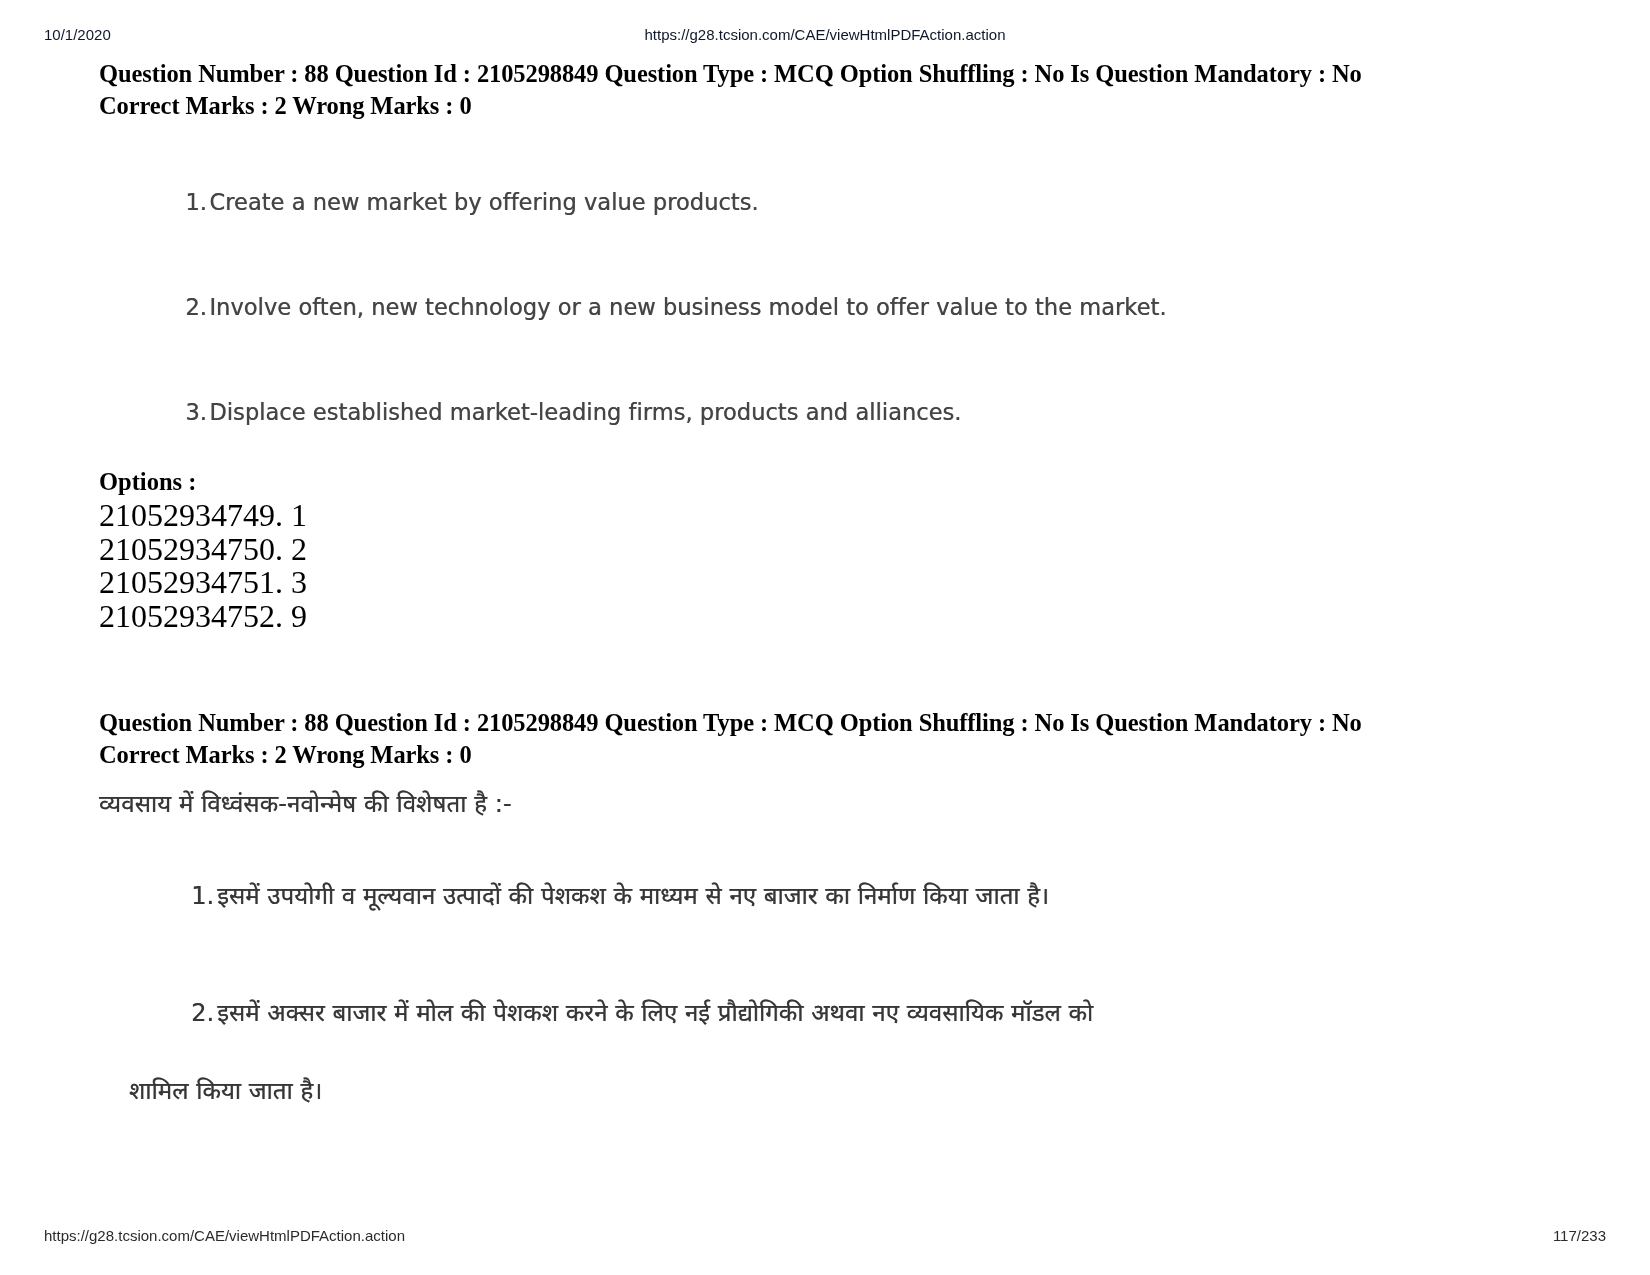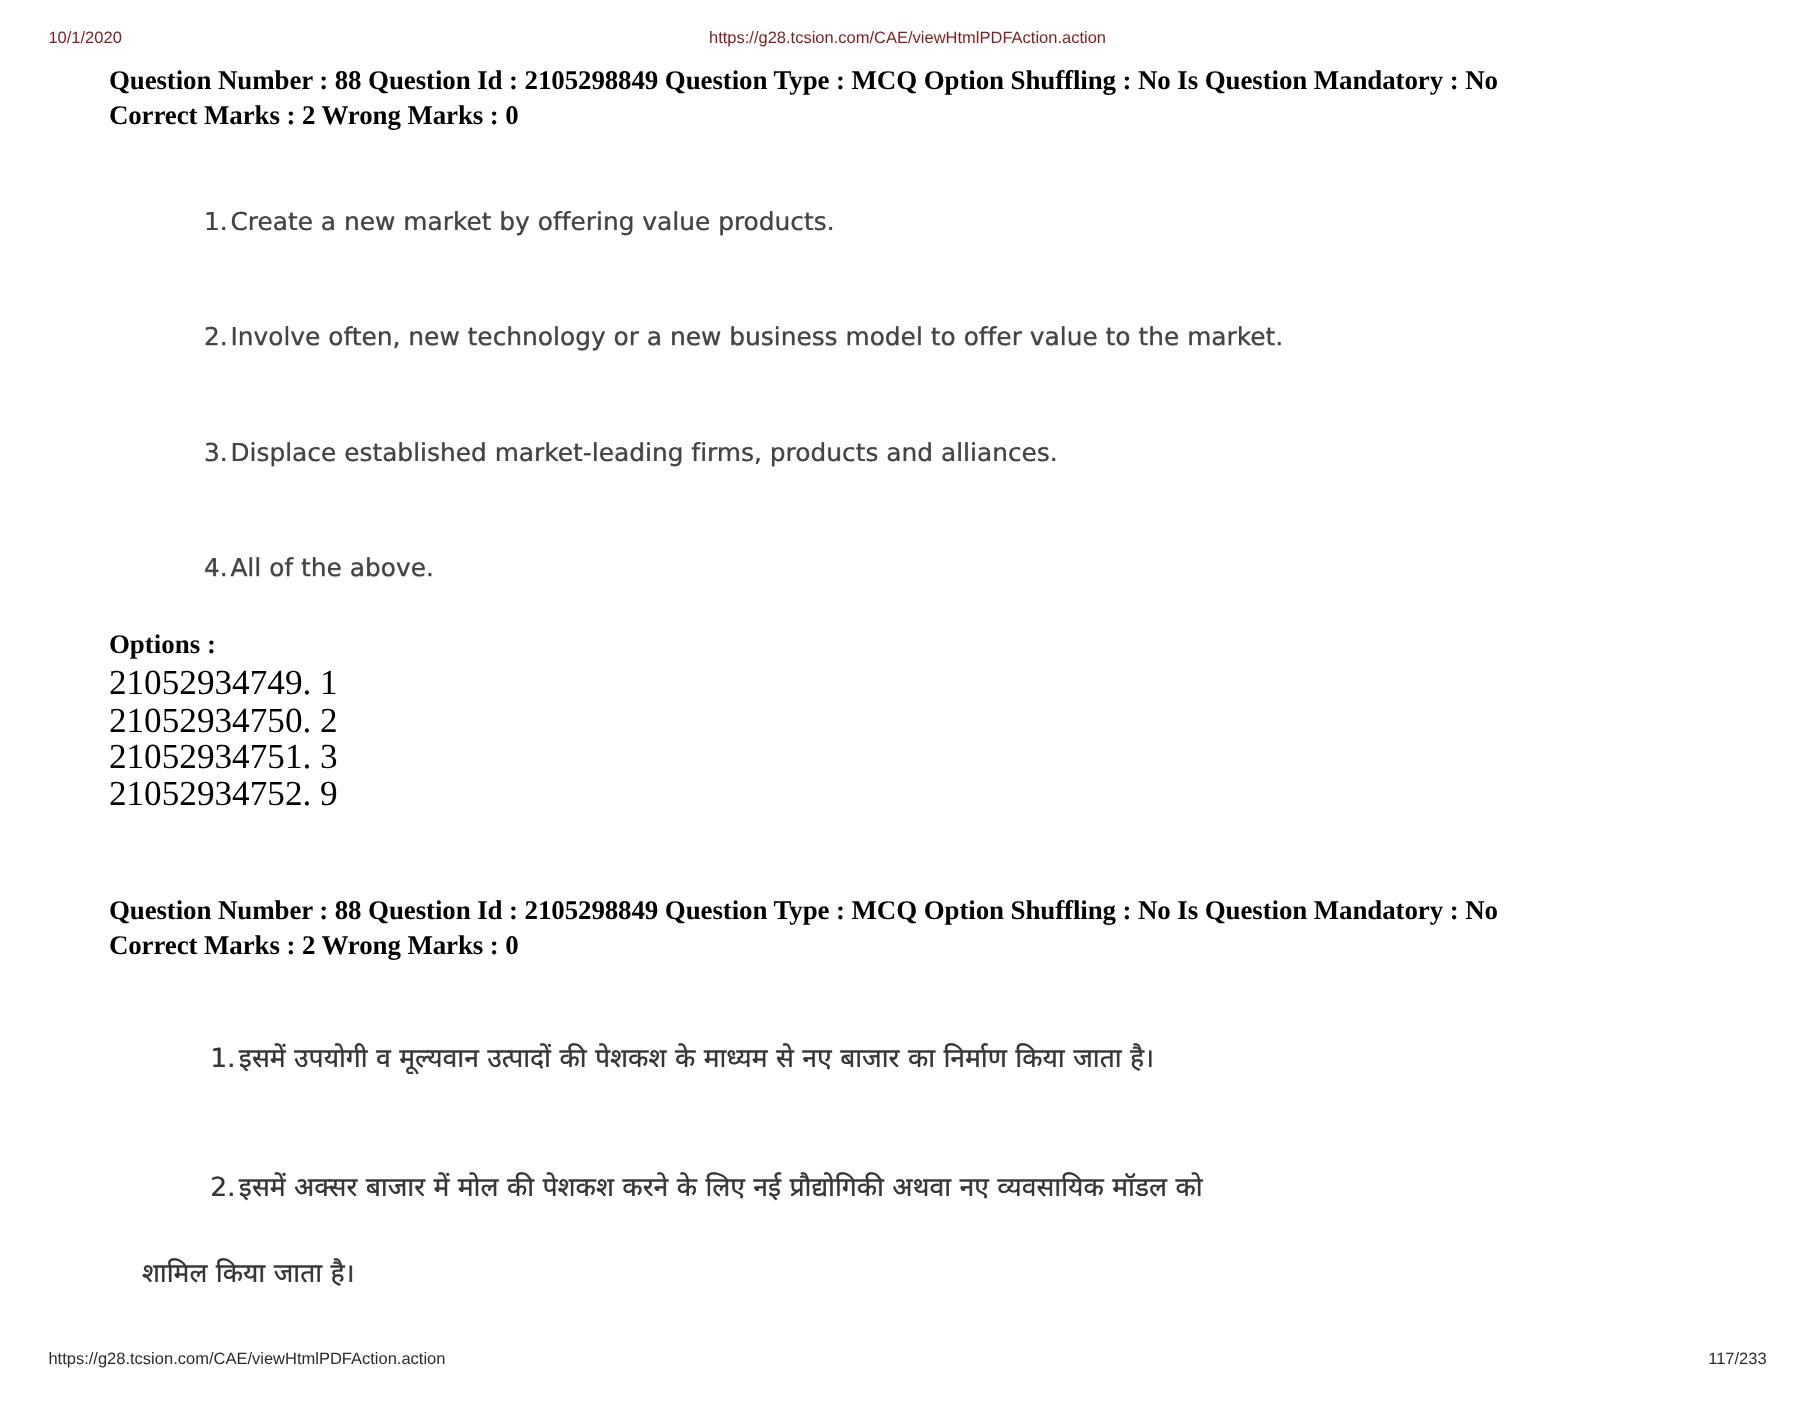--- a/index.html
+++ b/index.html
@@ -27,21 +27,21 @@
 
   
   .print-header {
     position: absolute;
     top: 26px;
     left: 0;
     width: 1650px;
     height: 20px;
     font-family: "Liberation Sans", sans-serif;
     font-size: 15px;
-    color: #7f1d1d;
+    color: #0f172a;
   }
   .print-header .date {
     position: absolute;
     left: 44px;
     top: 0;
     white-space: nowrap;
   }
   .print-header .url {
     position: absolute;
     left: 0;
@@ -189,23 +189,20 @@
         <ul class="scan-list">
           <li>
             <span class="num">1.</span><span>Create a new market by offering value products.</span>
           </li>
           <li>
             <span class="num">2.</span><span>Involve often, new technology or a new business model to offer value to the market.</span>
           </li>
           <li>
             <span class="num">3.</span><span>Displace established market-leading firms, products and alliances.</span>
           </li>
-          <li>
-            <span class="num">4.</span><span>All of the above.</span>
-          </li>
         </ul>
       </div>
 
       <div class="options-head">Options :</div>
       <ul class="options-list">
         <li>21052934749. 1</li>
         <li>21052934750. 2</li>
         <li>21052934751. 3</li>
         <li>21052934752. 9</li>
       </ul>
@@ -213,20 +210,21 @@
 
     <div class="gap-block"></div>
 
     <div>
       <div class="qmeta">Question Number : 88 Question Id : 2105298849 Question Type : MCQ Option Shuffling : No Is Question Mandatory : No</div>
       <div class="qmeta line2">Correct Marks : 2 Wrong Marks : 0</div>
 
       <div class="gap-sm"></div>
 
       <div class="scan scan-hi">
+        <div class="scan-stem">व्यवसाय में विध्वंसक-नवोन्मेष की विशेषता है :-</div>
 
         <div class="gap-sm"></div>
 
         <ul class="scan-list">
           <li>
             <span class="num">1.</span><span>इसमें उपयोगी व मूल्यवान उत्पादों की पेशकश के माध्यम से नए बाजार का निर्माण किया जाता है।</span>
           </li>
           <li>
             <span class="num">2.</span><span>इसमें अक्सर बाजार में मोल की पेशकश करने के लिए नई प्रौद्योगिकी अथवा नए व्यवसायिक मॉडल को</span>
             <span class="cont">शामिल किया जाता है।</span>

